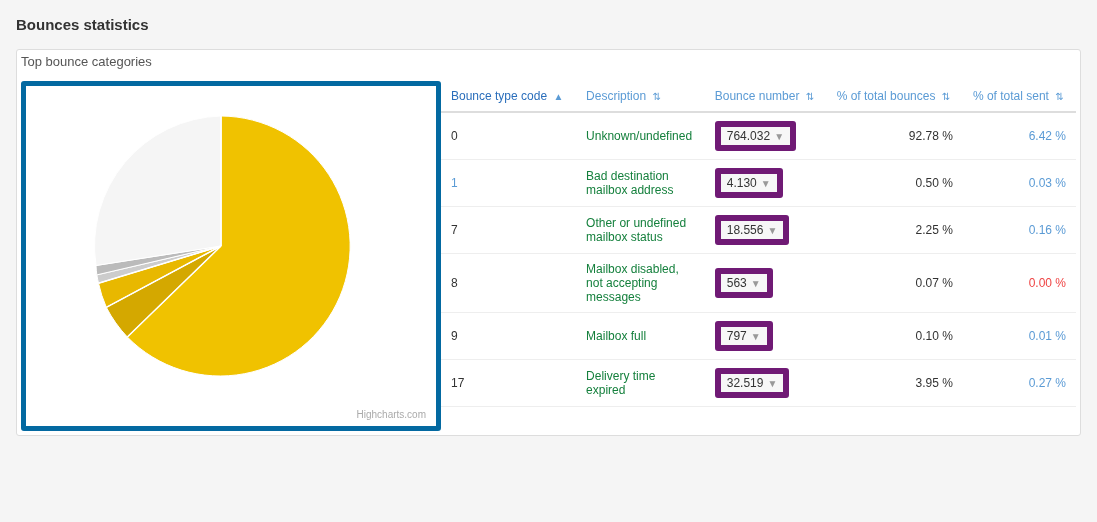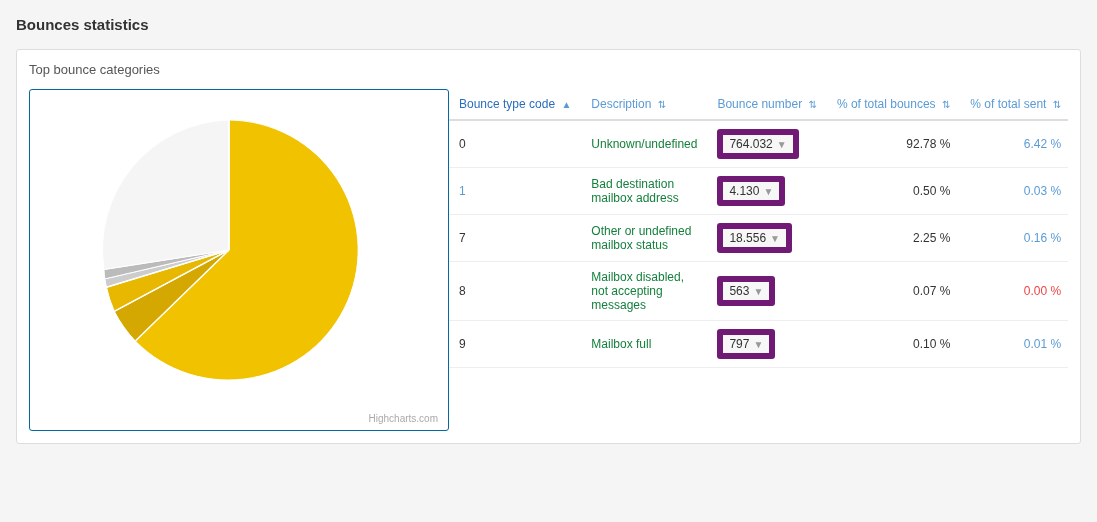--- a/index.html
+++ b/index.html
@@ -13,35 +13,35 @@
     .page-title {
       font-size: 15px;
       font-weight: bold;
       color: #333;
       margin-bottom: 16px;
     }
     .card {
       background: #fff;
       border: 1px solid #ddd;
       border-radius: 3px;
-      padding: 12px;
+      padding: 4px;
     }
     .card-title {
       font-size: 13px;
       color: #555;
       margin-bottom: 12px;
     }
     .content-row {
       display: flex;
       gap: 0;
     }
     .chart-area {
       width: 420px;
       min-width: 420px;
-      border: 1px solid #0369a1;
+      border: 5px solid #0369a1;
       border-radius: 3px;
       padding: 10px;
       position: relative;
       display: flex;
       align-items: center;
       justify-content: center;
     }
     .highcharts-credit {
       position: absolute;
       bottom: 6px;
@@ -220,17 +220,27 @@
             <tr>
               <td>9</td>
               <td class="desc-cell">Mailbox full</td>
               <td><span class="bounce-number-cell">
                   <span>797</span>
                   <span class="arrow-down">▼</span>
                 </span></td>
               <td style="text-align: right;">0.10 %</td>
               <td style="text-align: right; color: rgb(91, 155, 213);">0.01 %</td>
             </tr>
+            <tr>
+              <td>17</td>
+              <td class="desc-cell">Delivery time<br>expired</td>
+              <td><span class="bounce-number-cell">
+                  <span>32.519</span>
+                  <span class="arrow-down">▼</span>
+                </span></td>
+              <td style="text-align: right;">3.95 %</td>
+              <td style="text-align: right; color: rgb(91, 155, 213);">0.27 %</td>
+            </tr>
           </tbody>
       </table>
     </div>
   </div>
 </div>
 
 </body></html>

